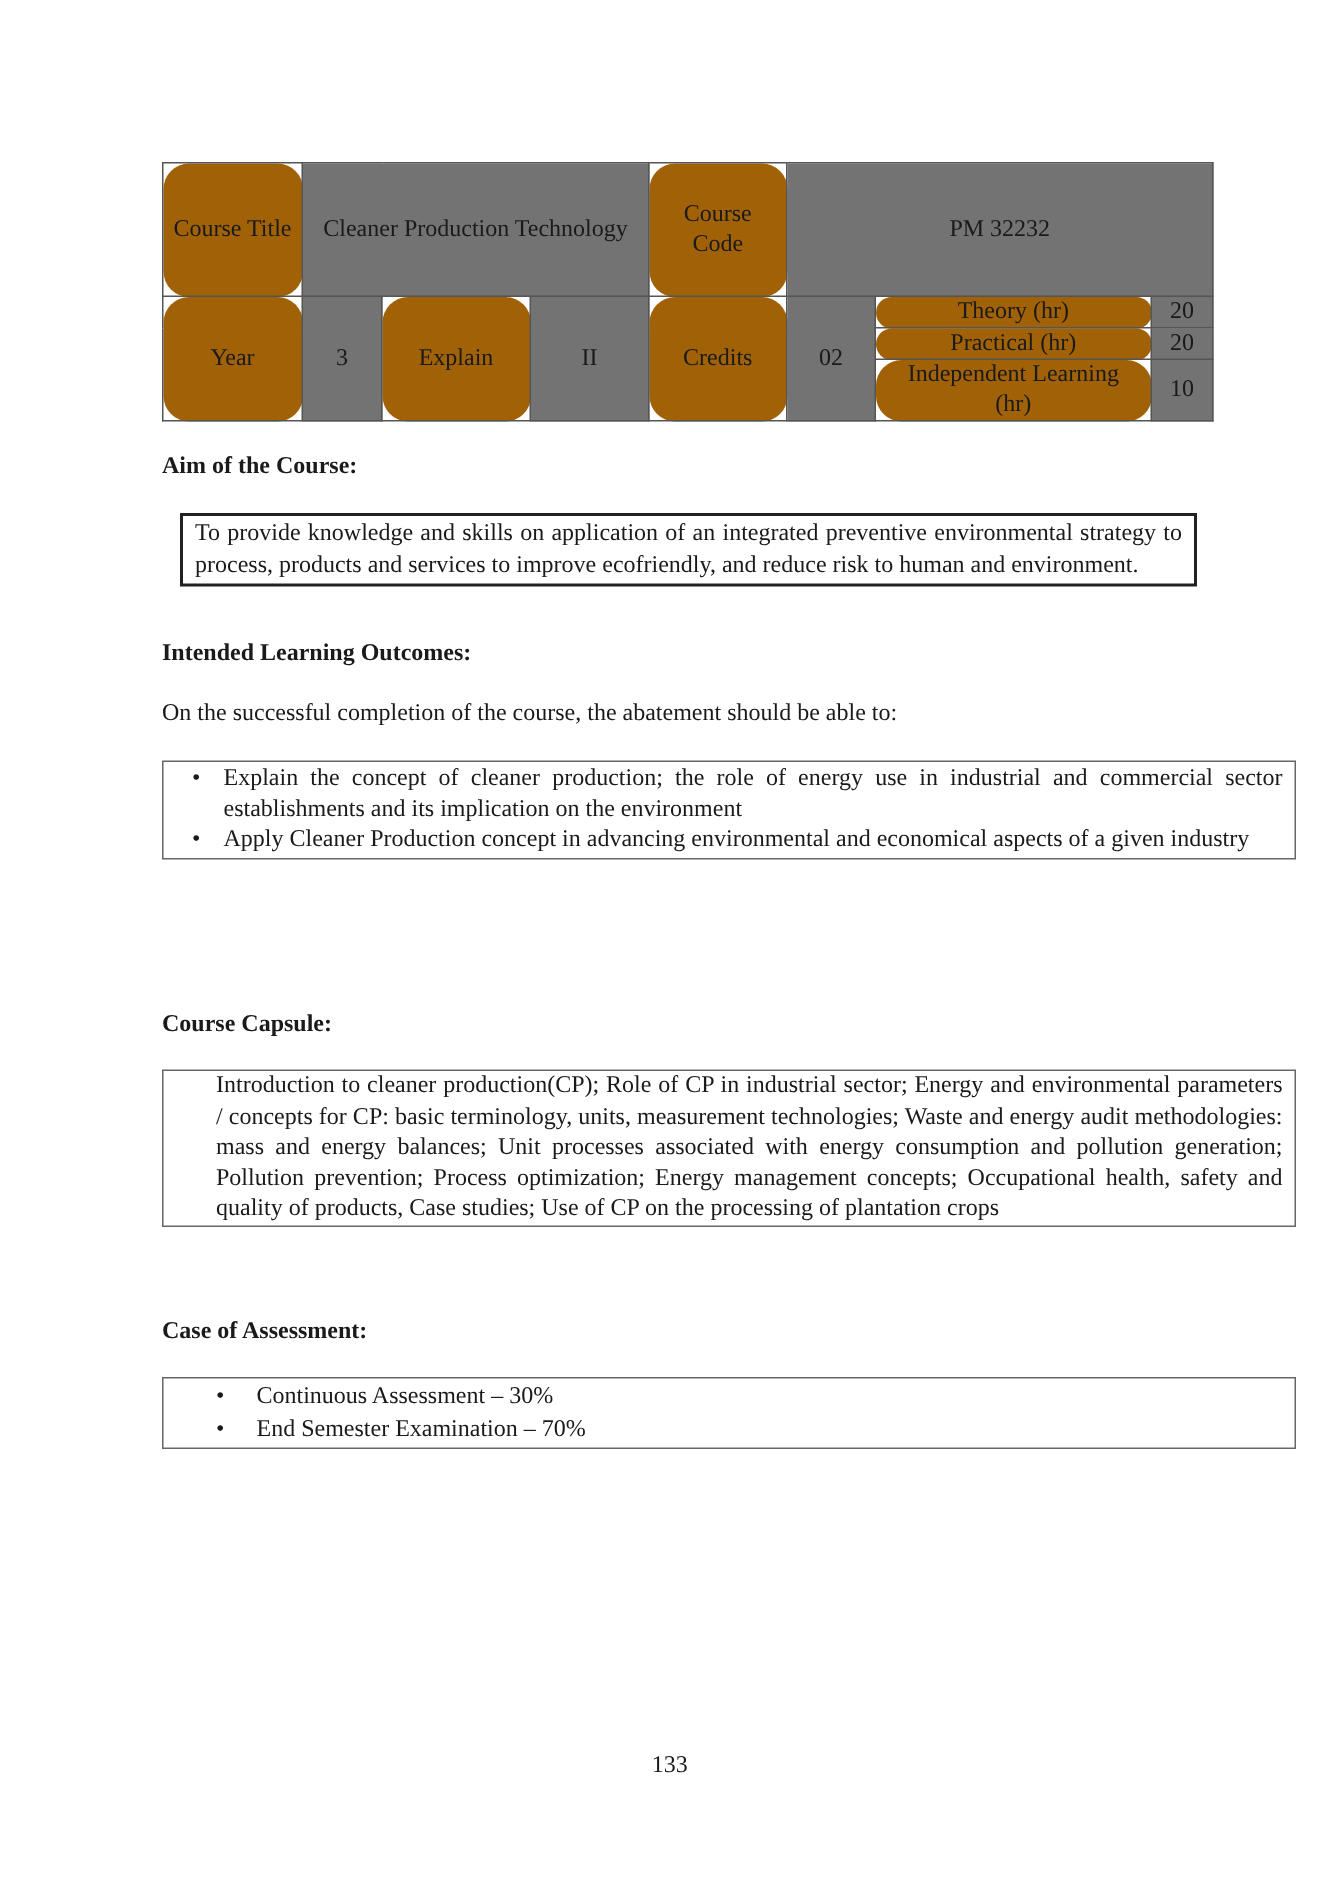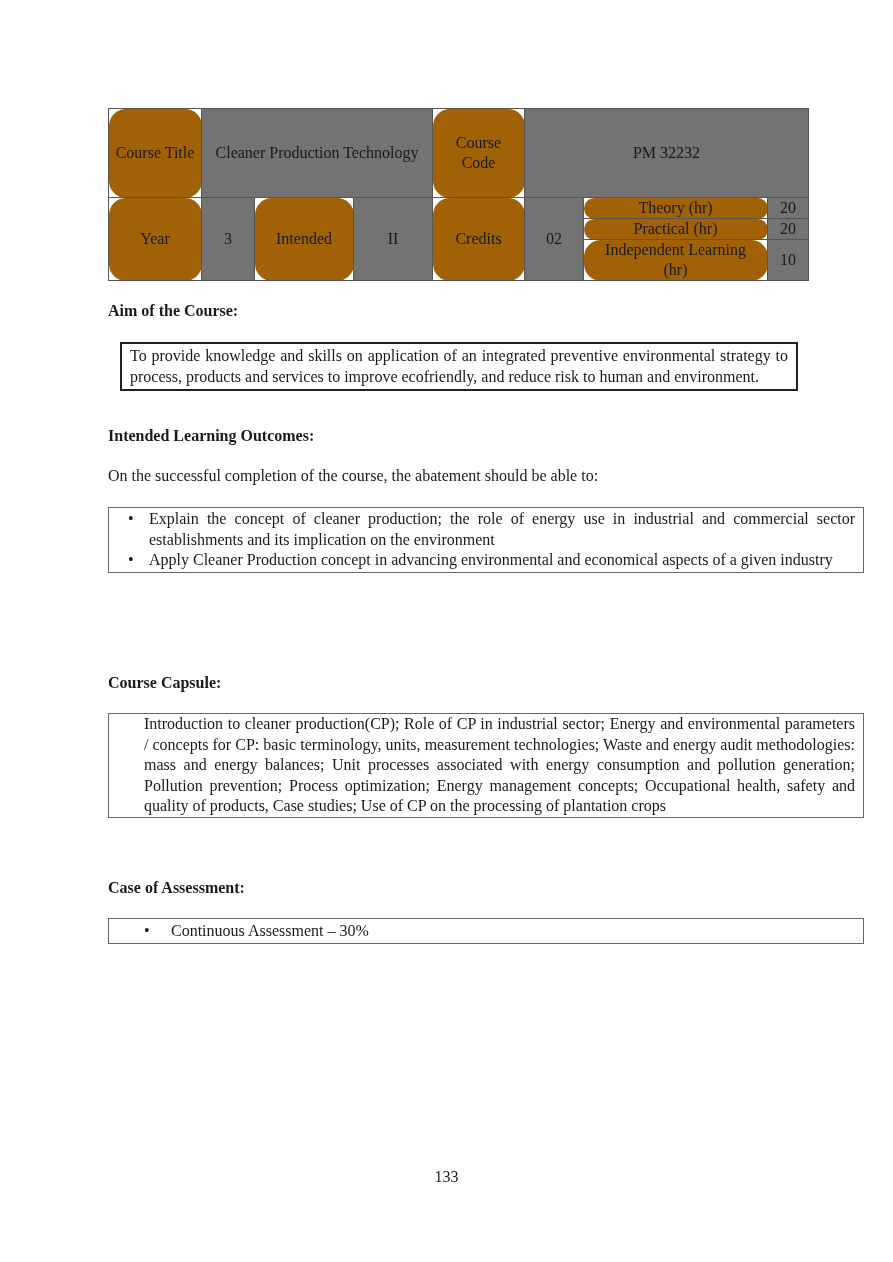--- a/index.html
+++ b/index.html
@@ -50,21 +50,21 @@
     <tbody>
         <tr style="height:89px">
       <td class="hdr">Course Title</td>
       <td class="val" colspan="3">Cleaner Production Technology</td>
       <td class="hdr">Course Code</td>
       <td class="val" colspan="3">PM 32232</td>
     </tr>
     <tr class="sub">
       <td class="hdr" rowspan="3">Year</td>
       <td class="val" rowspan="3">3</td>
-      <td class="hdr" rowspan="3">Intended</td>
+      <td class="hdr" rowspan="3">Explain</td>
       <td class="val" rowspan="3">II</td>
       <td class="hdr" rowspan="3">Credits</td>
       <td class="val" rowspan="3">02</td>
       <td class="hdr">Theory (hr)</td>
       <td class="val">20</td>
     </tr>
     <tr class="sub">
       <td class="hdr">Practical (hr)</td>
       <td class="val">20</td>
     </tr>
@@ -92,17 +92,18 @@
 
   <div class="heading" style="top:674px">Course Capsule:</div>
   <div class="box" style="top:713px">
     <div class="capsule-text">Introduction to cleaner production(CP); Role of CP in industrial sector; Energy and environmental parameters / concepts for CP: basic terminology, units, measurement technologies; Waste and energy audit methodologies: mass and energy balances; Unit processes associated with energy consumption and pollution generation; Pollution prevention; Process optimization; Energy management concepts; Occupational health, safety and quality of products, Case studies; Use of CP on the processing of plantation crops</div>
   </div>
 
   <div class="heading" style="top:879px">Case of Assessment:</div>
   <div class="box" style="top:918px">
     <ul class="assess-list">
       <li>Continuous Assessment – 30%</li>
+      <li>End Semester Examination – 70%</li>
     </ul>
   </div>
 
   <div class="page-num">133</div>
 </div>
 
 </body></html>

